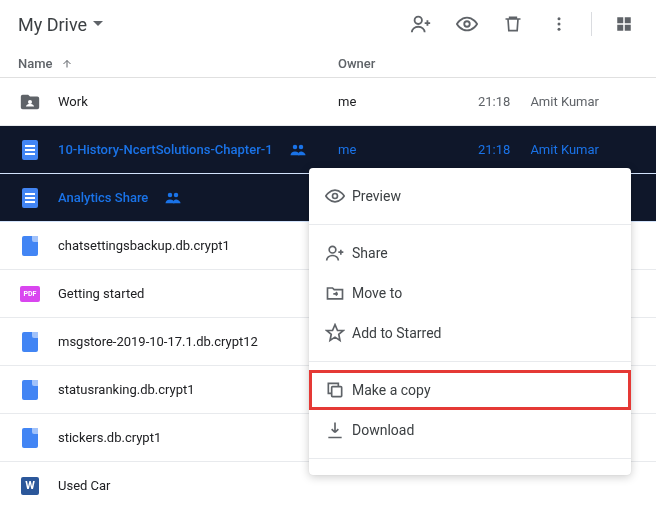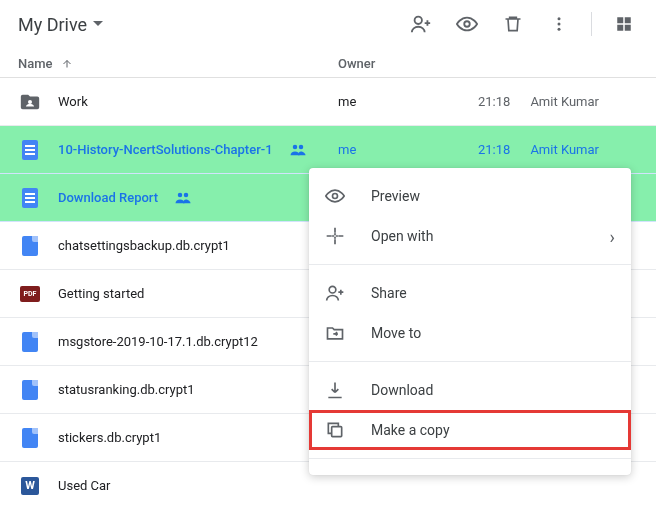--- a/index.html
+++ b/index.html
@@ -52,21 +52,21 @@
     .row {
       display: flex;
       align-items: center;
       height: 48px;
       padding: 0 28px 0 18px;
       border-bottom: 1px solid #e8eaed;
       font-size: 13px;
       color: #202124;
     }
     .row.sel {
-      background: #86efac;
+      background: #0f172a;
       color: #1a73e8;
       border-bottom: 1px solid #d2e3fc;
     }
     .cell-name { width: 320px; display:flex; align-items:center; gap: 16px; overflow:hidden;}
     .cell-owner { width: 140px; }
     .cell-mod { flex:1; display:flex; gap:20px; }
     .file-ic { width:24px; height:24px; display:flex; align-items:center; justify-content:center; flex-shrink:0;}
     .filename { white-space: nowrap; overflow:hidden; text-overflow: ellipsis;}
     .row.sel .filename { font-weight:500; }
     .shared { color:#5f6368; flex-shrink:0;}
@@ -76,41 +76,41 @@
     .mod-time { color:#5f6368; }
     .row.sel .mod-time { color:#1a73e8; }
     .mod-user { color:#5f6368; }
     .row.sel .mod-user { color:#1a73e8; }
     .ic-doc { width:16px; height:20px; background:#4285f4; border-radius:2px; position:relative;}
     .ic-doc::before, .ic-doc::after { content:''; position:absolute; left:3px; right:3px; height:2px; background:#fff;}
     .ic-doc::before { top:5px; }
     .ic-doc::after { top:9px; box-shadow: 0 4px 0 #fff;}
     .ic-file { width:16px; height:20px; background:#4285f4; border-radius:2px; position:relative;}
     .ic-file::before { content:''; position:absolute; top:0; right:0; width:6px; height:6px; background:#a1c2fa; border-bottom-left-radius:2px;}
-    .ic-pdf { width:20px; height:16px; background:#7f1d1d; border-radius:2px; color:#fff; font-size:7px; font-weight:700; display:flex; align-items:center; justify-content:center;}
+    .ic-pdf { width:20px; height:16px; background:#d946ef; border-radius:2px; color:#fff; font-size:7px; font-weight:700; display:flex; align-items:center; justify-content:center;}
     .ic-word { width:18px; height:18px; background:#2b579a; border-radius:2px; color:#fff; font-size:11px; font-weight:700; display:flex; align-items:center; justify-content:center;}
 
     .ctx-menu {
       position: absolute;
       right: 25px;
       top: 168px;
       width: 322px;
       background: #fff;
       border-radius: 4px;
       box-shadow: 0 2px 10px rgba(0,0,0,0.2), 0 0 1px rgba(0,0,0,0.15);
       padding: 8px 0;
       z-index: 50;
     }
     .ctx-item {
       display:flex; align-items:center;
       height: 40px;
       padding: 0 16px;
       color:#3c4043;
       font-size: 14px;
-      gap: 26px;
+      gap: 7px;
       position: relative;
     }
     .ctx-ic { width:20px; color:#5f6368; display:flex; align-items:center; justify-content:center;}
     .ctx-sub { color:#5f6368; position:absolute; right:16px; font-size: 18px;}
     .ctx-sep { height:1px; background:#e8eaed; margin: 8px 0;}
     .ctx-item.hl { box-shadow: inset 0 0 0 3px #e53935; }
 
     svg { display:block; }
   </style>
 </head>
@@ -211,21 +211,21 @@
       <div class="cell-mod">
         <span class="mod-time">21:18</span>
         <span class="mod-user">Amit Kumar</span>
       </div>
     </div>
     <div class="row sel">
       <div class="cell-name">
         <span class="file-ic">
           <div class="ic-doc"></div>
         </span>
-        <span class="filename">Download Report</span>
+        <span class="filename">Analytics Share</span>
         <span class="shared">
           <svg width="18" height="18" viewBox="0 0 24 24" fill="currentColor">
             <circle cx="8" cy="8" r="3"></circle>
             <circle cx="16" cy="8" r="3"></circle>
             <path d="M2 19c0-2.8 2.7-5 6-5s6 2.2 6 5"></path>
             <path d="M12 19c0-2.8 1.7-5 4-5s6 2.2 6 5"></path>
           </svg>
         </span>
       </div>
       <div class="cell-owner"></div>
@@ -317,63 +317,61 @@
 <div class="ctx-menu">
   <div class="ctx-item">
     <span class="ctx-ic">
       <svg width="20" height="20" viewBox="0 0 24 24" fill="none" stroke="#5f6368" stroke-width="2">
           <path d="M1 12s4-7 11-7 11 7 11 7-4 7-11 7S1 12 1 12z"></path>
           <circle cx="12" cy="12" r="3"></circle>
         </svg>
     </span>
     <span>Preview</span>
   </div>
-  <div class="ctx-item">
-    <span class="ctx-ic">
-      <svg width="20" height="20" viewBox="0 0 24 24" fill="none" stroke="#5f6368" stroke-width="2">
-          <path d="M12 2v6M12 16v6M2 12h6M16 12h6"></path>
-          <path d="M12 8l-3 3h6l-3-3zM12 16l3-3H9l3 3zM8 12l3-3v6l-3-3zM16 12l-3 3V9l3 3z" fill="#5f6368" stroke="none"></path>
-        </svg>
-    </span>
-    <span>Open with</span>
-    <span class="ctx-sub">›</span>
-  </div>
   <div class="ctx-sep"></div>
   <div class="ctx-item">
     <span class="ctx-ic">
       <svg width="20" height="20" viewBox="0 0 24 24" fill="none" stroke="#5f6368" stroke-width="2">
           <circle cx="9" cy="8" r="4"></circle>
           <path d="M2 21c0-3.3 3.1-6 7-6s7 2.7 7 6"></path>
           <path d="M19 8v6M16 11h6"></path>
         </svg>
     </span>
     <span>Share</span>
   </div>
   <div class="ctx-item">
     <span class="ctx-ic">
       <svg width="20" height="20" viewBox="0 0 24 24" fill="none" stroke="#5f6368" stroke-width="2">
           <path d="M3 6h6l2 2h10v11H3z"></path>
           <path d="M10 13h5m0 0l-2-2m2 2l-2 2"></path>
         </svg>
     </span>
     <span>Move to</span>
   </div>
+  <div class="ctx-item">
+    <span class="ctx-ic">
+      <svg width="20" height="20" viewBox="0 0 24 24" fill="none" stroke="#5f6368" stroke-width="2">
+          <path d="M12 2l3 7h7l-5.5 4.5L18 21l-6-4-6 4 1.5-7.5L2 9h7z"></path>
+        </svg>
+    </span>
+    <span>Add to Starred</span>
+  </div>
   <div class="ctx-sep"></div>
-  <div class="ctx-item">
-    <span class="ctx-ic">
-      <svg width="20" height="20" viewBox="0 0 24 24" fill="none" stroke="#5f6368" stroke-width="2">
-          <path d="M12 3v12m0 0l-4-4m4 4l4-4M4 21h16"></path>
-        </svg>
-    </span>
-    <span>Download</span>
-  </div>
   <div class="ctx-item hl">
     <span class="ctx-ic">
       <svg width="20" height="20" viewBox="0 0 24 24" fill="none" stroke="#5f6368" stroke-width="2">
           <rect x="8" y="8" width="12" height="12" rx="1"></rect>
           <path d="M16 8V4H4v12h4"></path>
         </svg>
     </span>
     <span>Make a copy</span>
   </div>
+  <div class="ctx-item">
+    <span class="ctx-ic">
+      <svg width="20" height="20" viewBox="0 0 24 24" fill="none" stroke="#5f6368" stroke-width="2">
+          <path d="M12 3v12m0 0l-4-4m4 4l4-4M4 21h16"></path>
+        </svg>
+    </span>
+    <span>Download</span>
+  </div>
   <div class="ctx-sep"></div>
 
 </div>
 
 </body></html>

